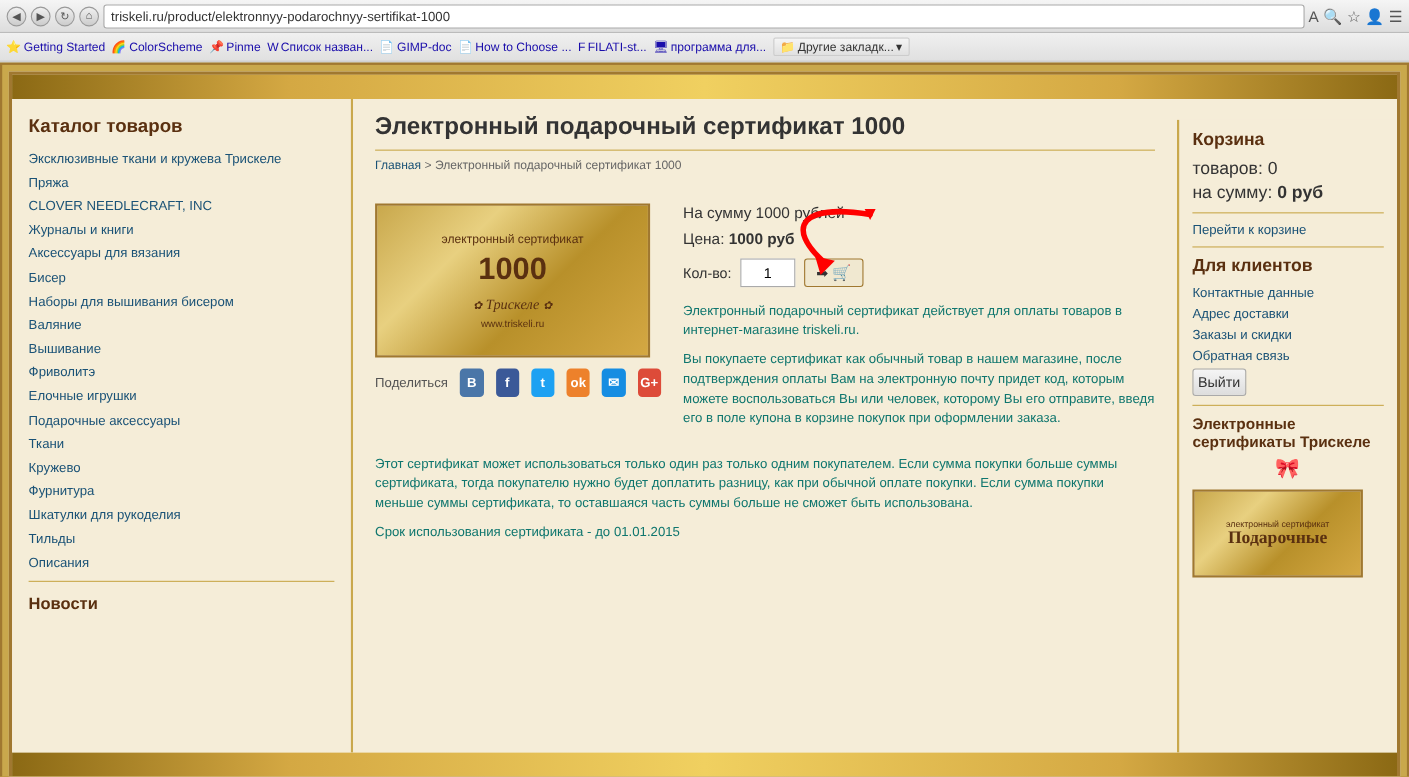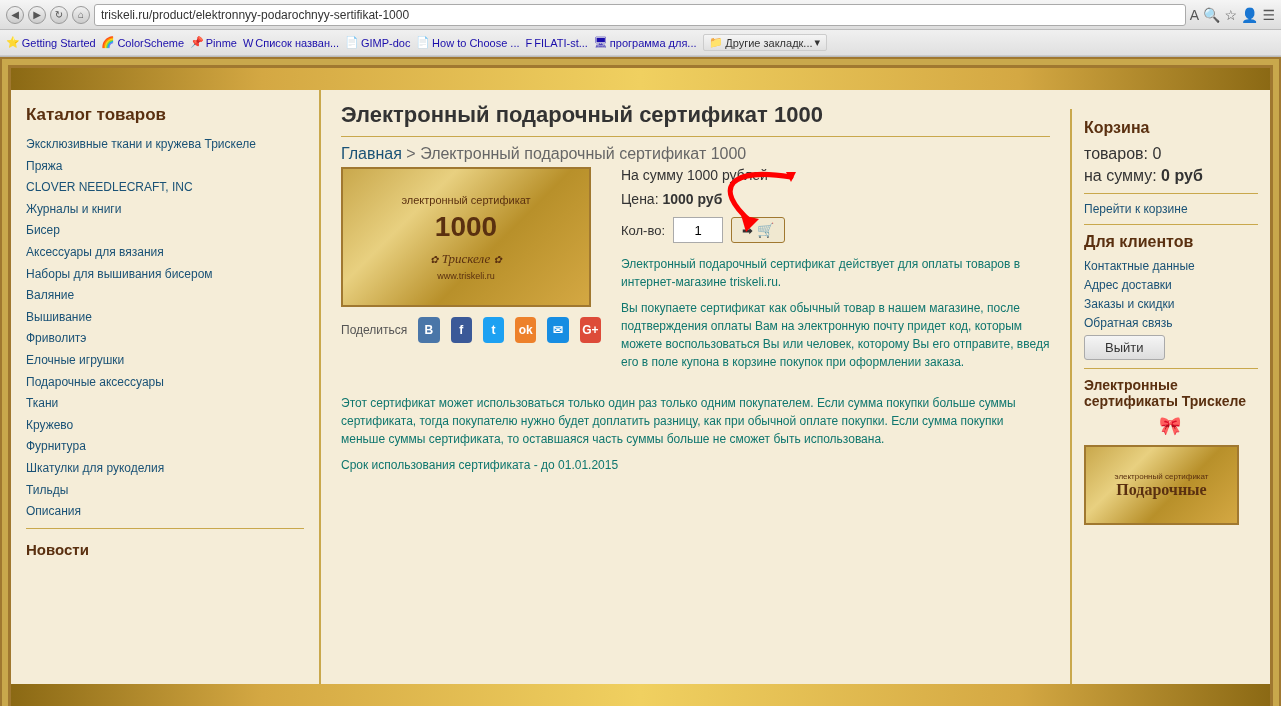--- a/index.html
+++ b/index.html
@@ -33,21 +33,21 @@
     .sidebar-title { font-size: 17px; font-weight: bold; color: #5a3010; margin-bottom: 12px; margin-top: 5px; }
     .sidebar-item { display: block; color: #1a5276; font-size: 12px; text-decoration: none; margin-bottom: 6px; cursor: pointer; line-height: 1.3; }
     .sidebar-divider { border: none; border-top: 1px solid #c9a84c; margin: 8px 0; }
 
     .sidebar-section-title { font-size: 15px; font-weight: bold; color: #5a3010; margin-top: 12px; margin-bottom: 6px; }
 
     
     .main-content { flex: 1; padding: 12px 20px; overflow-y: auto; background: #f5edd8; }
 
     .page-title { font-size: 22px; color: #333; font-weight: bold; margin-bottom: 8px; border-bottom: 1px solid #c9a84c; padding-bottom: 8px; }
-    .breadcrumb { font-size: 16px; color: #666; margin-bottom: 4px; }
+    .breadcrumb { font-size: 11px; color: #666; margin-bottom: 28px; }
     .breadcrumb a { color: #1a5276; text-decoration: none; }
 
     .product-area { display: flex; gap: 20px; margin-bottom: 15px; }
     .product-image-container { width: 260px; min-width: 260px; }
     .product-image { width: 250px; height: 140px; background: linear-gradient(135deg, #c9a84c 0%, #e8d080 30%, #b8902a 60%, #d4a843 100%); border: 2px solid #a07830; display: flex; flex-direction: column; align-items: center; justify-content: center; position: relative; }
     .cert-label { font-size: 11px; color: #5a3010; margin-bottom: 5px; }
     .cert-amount { font-size: 28px; font-weight: bold; color: #5a3010; }
     .cert-logo { font-size: 13px; color: #5a3010; font-style: italic; margin-top: 8px; font-family: serif; }
     .cert-site { font-size: 9px; color: #5a3010; margin-top: 4px; }
 
@@ -77,21 +77,21 @@
     .red-arrow { position: absolute; top: -50px; left: -30px; width: 120px; height: 80px; pointer-events: none; }
 
     .product-desc { font-size: 12px; color: #0f766e; line-height: 1.5; margin-bottom: 8px; }
 
     .right-sidebar { width: 200px; min-width: 200px; padding: 10px 12px; border-left: 2px solid #c9a84c; background: #f5edd8; margin-top: 19px; }
 
     .rs-title { font-size: 16px; font-weight: bold; color: #5a3010; margin-bottom: 8px; }
     .rs-line { font-size: 16px; color: #333; margin-bottom: 4px; }
     .rs-link { display: block; color: #1a5276; font-size: 12px; text-decoration: none; cursor: pointer; margin-bottom: 5px; }
     .rs-divider { border: none; border-top: 1px solid #c9a84c; margin: 8px 0; }
-    .logout-btn { background: linear-gradient(to bottom, #f5f5f5, #ddd); border: 1px solid #aaa; border-radius: 3px; padding: 4px 20px; cursor: pointer; font-size: 13px; color: #333; }
+    .logout-btn { background: linear-gradient(to bottom, #f5f5f5, #ddd); border: 1px solid #aaa; border-radius: 3px; padding: 4px 4px; cursor: pointer; font-size: 13px; color: #333; }
 
     .cert-thumbnail { width: 155px; height: 80px; background: linear-gradient(135deg, #c9a84c 0%, #e8d080 30%, #b8902a 60%, #d4a843 100%); border: 2px solid #a07830; margin-top: 8px; display: flex; flex-direction: column; align-items: center; justify-content: center; }
     .cert-thumb-label { font-size: 8px; color: #5a3010; }
     .cert-thumb-text { font-size: 16px; font-weight: bold; color: #5a3010; font-family: serif; }
 
     .rs-cert-title { font-size: 14px; font-weight: bold; color: #5a3010; margin-bottom: 6px; }
   </style>
 </head>
 <body>
 
@@ -129,22 +129,22 @@
   <div class="page-frame">
     <div class="ornament-top"></div>
     <div class="content-area">
 
       <div class="sidebar">
         <div class="sidebar-title">Каталог товаров</div>
         <a class="sidebar-item">Эксклюзивные ткани и кружева Трискеле</a>
         <a class="sidebar-item">Пряжа</a>
         <a class="sidebar-item">CLOVER NEEDLECRAFT, INC</a>
         <a class="sidebar-item">Журналы и книги</a>
+        <a class="sidebar-item">Аксессуары для вязания</a>
         <a class="sidebar-item">Бисер</a>
-        <a class="sidebar-item">Аксессуары для вязания</a>
         <a class="sidebar-item">Наборы для вышивания бисером</a>
         <a class="sidebar-item">Валяние</a>
         <a class="sidebar-item">Вышивание</a>
         <a class="sidebar-item">Фриволитэ</a>
         <a class="sidebar-item">Елочные игрушки</a>
         <a class="sidebar-item">Подарочные аксессуары</a>
         <a class="sidebar-item">Ткани</a>
         <a class="sidebar-item">Кружево</a>
         <a class="sidebar-item">Фурнитура</a>
         <a class="sidebar-item">Шкатулки для рукоделия</a>

